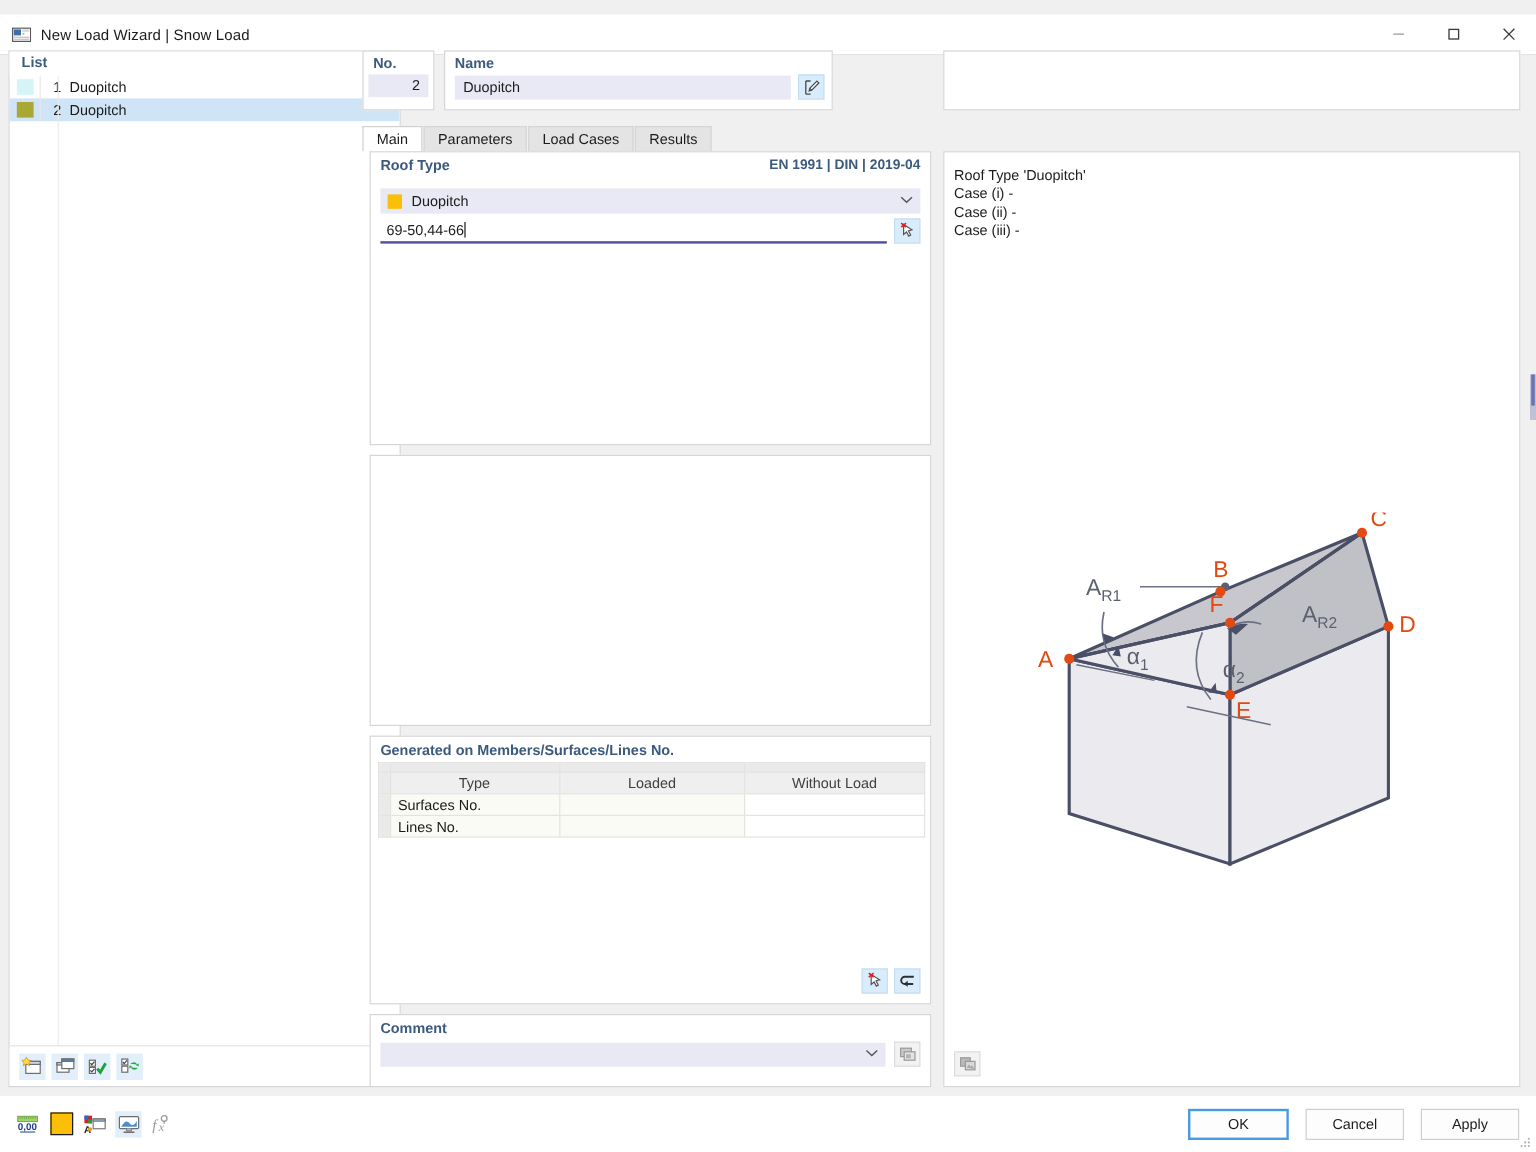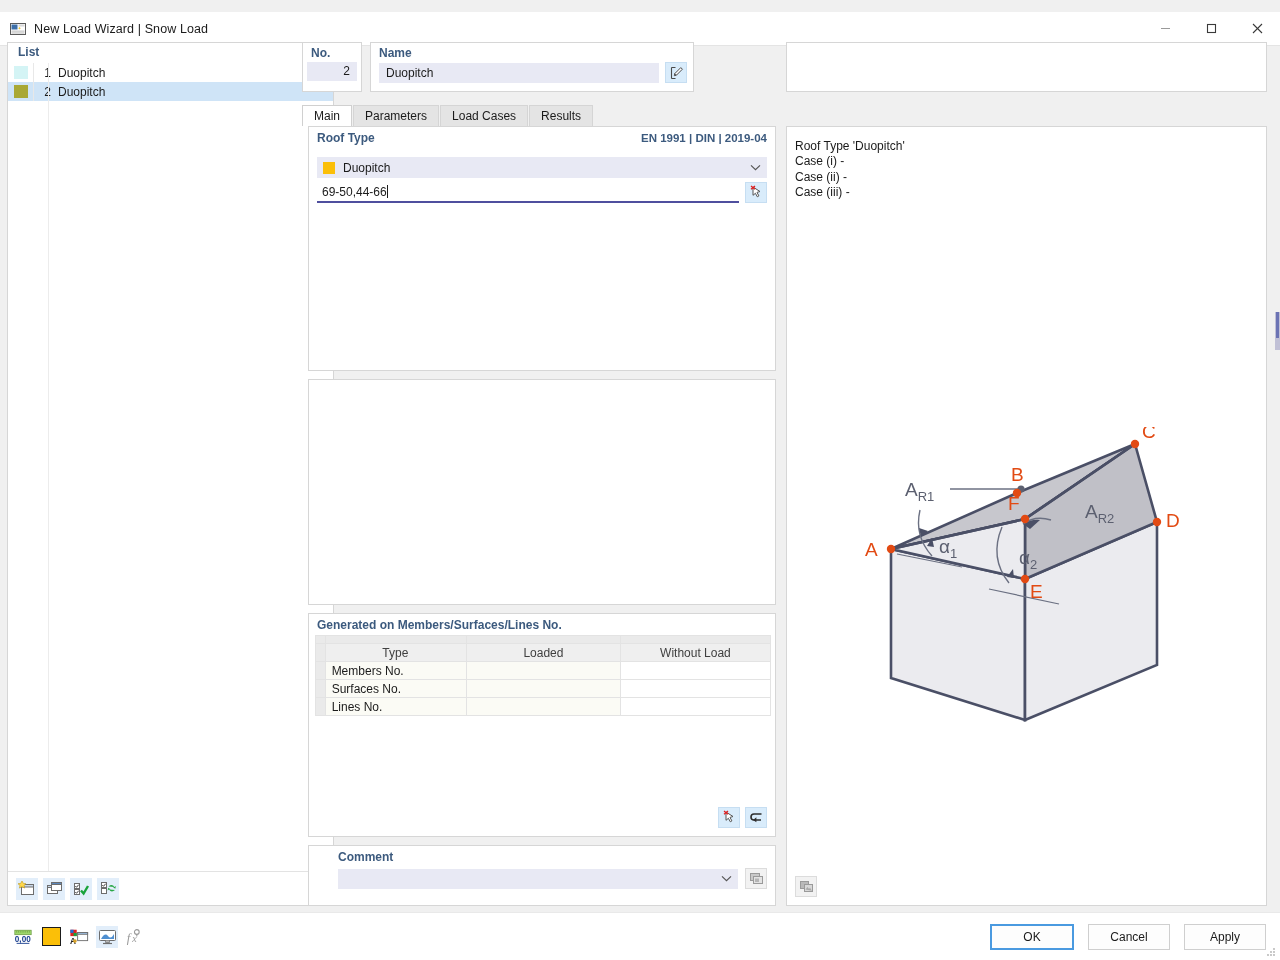--- a/index.html
+++ b/index.html
@@ -133,21 +133,21 @@
   }
   .tab.active { background: #ffffff; border-color: #d0d0d0; }
 
   
   .panel {
     position: absolute; background: #ffffff; border: 1px solid #d6d6d6;
   }
   .roof-panel { left: 308px; top: 126px; width: 468px; height: 245px; }
   .mid-panel  { left: 308px; top: 379px; width: 468px; height: 226px; }
   .gen-panel  { left: 308px; top: 613px; width: 468px; height: 224px; }
-  .comment-panel { left: 308px; top: 845px; width: 468px; height: 61px; padding-left: 21px; }
+  .comment-panel { left: 308px; top: 845px; width: 468px; height: 61px; }
   .preview-panel { left: 786px; top: 126px; width: 481px; height: 780px; }
 
   .section-head {
     display: flex; justify-content: space-between; align-items: center;
     padding: 4px 8px 0 8px;
     font-weight: bold; color: #3c5a7e; font-size: 12px;
   }
   .std-ref { font-weight: bold; color: #3c5a7e; font-size: 11.5px; }
 
   .combo {
@@ -404,26 +404,20 @@
         <td></td>
       </tr>
       <tr>
         <td class="rowhead"></td>
         <th class="c-type" style="text-align:center;padding-left:0">Type</th>
         <th class="c-loaded">Loaded</th>
         <th class="c-without">Without Load</th>
       </tr>
       <tr>
         <td class="rowhead"></td>
-        <td class="c-type">Members No.</td>
-        <td class="c-loaded"></td>
-        <td class="c-without"></td>
-      </tr>
-      <tr>
-        <td class="rowhead"></td>
         <td class="c-type">Surfaces No.</td>
         <td class="c-loaded"></td>
         <td class="c-without"></td>
       </tr>
       <tr>
         <td class="rowhead"></td>
         <td class="c-type">Lines No.</td>
         <td class="c-loaded"></td>
         <td class="c-without"></td>
       </tr>

